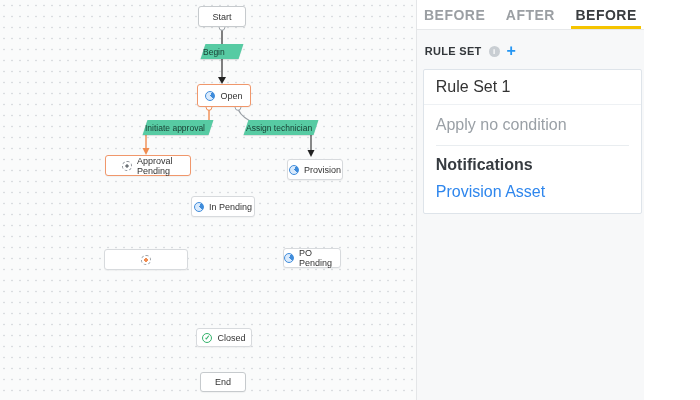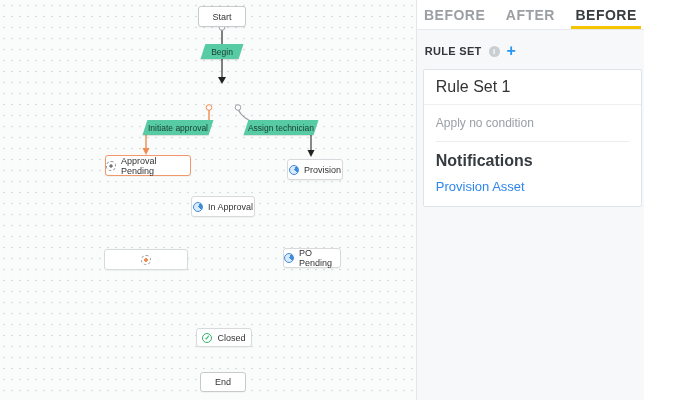--- a/index.html
+++ b/index.html
@@ -10,34 +10,34 @@
   
   .canvas { position:relative; width:452px; height:400px; background:#fafbfb;
     background-image:radial-gradient(#dadde0 0.8px, transparent 0.9px);
     background-size:8px 11px; overflow:hidden; }
   .edges { position:absolute; left:0; top:0; z-index:1; }
 
   .node { position:absolute; z-index:2; display:flex; align-items:center; justify-content:center;
     gap:5px; background:#fff; border:1px solid #d7dadd; border-radius:3px;
     font-size:9px; color:#333; box-shadow:0 1px 1px rgba(0,0,0,0.04); }
   .node.terminal { border-color:#c6cacd; }
-  .node.hl { border:1px solid #f0976b; }
+  .node.hl { border:1px solid #f0976b;padding-left:16px; }
   .node.hl2 { border:1.5px solid #f0976b; }
 
   .nicon { width:10px; height:10px; border-radius:50%; flex:0 0 auto; }
   .clock-blue { border:1px solid #3f8cdb;
     background:conic-gradient(from 25deg, #3f8cdb 0 100deg, #d9eafc 100deg 360deg); }
   .clock-pending { border:1px dashed #8a9097;
     background:radial-gradient(circle, #6d7378 0 1.5px, transparent 1.7px); }
   .clock-orange { border:1px dashed #9aa0a6;
     background:radial-gradient(circle, #f08c50 0 1.6px, transparent 1.8px); }
   .check-green { border:1px solid #35b36c; color:#35b36c; font-size:7px;
     line-height:8px; text-align:center; font-weight:bold; background:#fff; }
 
-  .pgram { position:absolute; z-index:2; display:flex; align-items:center; justify-content:center; }
+  .pgram { position:absolute; z-index:2; display:flex; align-items:center; }
   .pgram::before { content:""; position:absolute; inset:0; background:#57cba3;
     transform:skewX(-18deg); box-shadow:0 1px 1px rgba(0,0,0,0.12); }
   .pg-label { position:relative; z-index:1; font-size:8.5px; color:#173c31; white-space:nowrap; }
 
   
   .panel { position:relative; width:248px; height:400px; background:#f7f8f9;
     border-left:1px solid #e4e6e8; }
   .tabs { display:flex; height:30px; background:#fff; border-bottom:1px solid #e6e8ea; }
   .tab { flex:1; text-align:center; line-height:30px; font-size:14px; font-weight:bold;
     color:#9b9fa3; letter-spacing:0.5px; cursor:pointer; position:relative; }
@@ -48,24 +48,24 @@
   .panel-body { padding:14px 2px 0 6px; }
   .rs-row { display:flex; align-items:center; gap:7px; padding-left:2px; }
   .rs-title { font-size:11px; font-weight:bold; color:#33373b; letter-spacing:0.3px; }
   .info-icon { width:11px; height:11px; border-radius:50%; background:#c9ced3; color:#fff;
     font-size:8px; line-height:11px; text-align:center; font-weight:bold; }
   .add-icon { color:#2596f3; font-size:16px; font-weight:bold; line-height:14px; cursor:pointer; }
 
   .card { margin-top:11px; background:#fff; border:1px solid #dee4ea; border-radius:2px; }
   .card-header { padding:8px 12px; font-size:16px; color:#333; border-bottom:1px solid #eef1f4; }
   .card-body { padding:11px 12px 12px 12px; }
-  .condition { font-size:12px; color:#9aa0a6; }
+  .condition { font-size:16px; color:#9aa0a6; }
   .hr { height:1px; background:#e9edf0; margin:11px 0 10px 0; }
   .notif-label { font-size:16px; font-weight:bold; color:#363b40; }
-  .notif-link { font-size:13px; color:#2e86ed; margin-top:9px; cursor:pointer; }
+  .notif-link { font-size:16px; color:#2e86ed; margin-top:9px; cursor:pointer; }
 </style>
 </head>
 <body>
 
 <div class="app">
 
   <div class="canvas">
     <svg class="edges" width="452" height="400">
 
       <line x1="222" y1="27" x2="222" y2="78" stroke="#4a4a4a" stroke-width="1.4"></line>
@@ -85,20 +85,24 @@
     </svg>
 
     <div class="node terminal" style="left:198px;top:6px;width:48px;height:21px">
       <span>Start</span>
     </div>
 
     <div class="pgram" style="left:203px;top:44px;width:38px;height:15px">
       <span class="pg-label">Begin</span>
     </div>
 
+    <div class="node hl2" style="left:197px;top:84px;width:54px;height:23px">
+      <span class="nicon clock-blue"></span>
+      <span>Open</span>
+    </div>
 
     <div class="pgram" style="left:145px;top:120px;width:66px;height:15px">
       <span class="pg-label">Initiate approval</span>
     </div>
 
     <div class="pgram" style="left:246px;top:120px;width:70px;height:15px">
       <span class="pg-label">Assign technician</span>
     </div>
 
     <div class="node hl" style="left:105px;top:155px;width:86px;height:21px">
@@ -106,21 +110,21 @@
       <span>Approval Pending</span>
     </div>
 
     <div class="node" style="left:287px;top:159px;width:56px;height:21px">
       <span class="nicon clock-blue"></span>
       <span>Provision</span>
     </div>
 
     <div class="node" style="left:191px;top:196px;width:64px;height:21px">
       <span class="nicon clock-blue"></span>
-      <span>In Approval</span>
+      <span>In Pending</span>
     </div>
 
     <div class="node" style="left:104px;top:249px;width:84px;height:21px">
       <span class="nicon clock-orange"></span>
     </div>
 
     <div class="node" style="left:283px;top:248px;width:58px;height:20px">
       <span class="nicon clock-blue"></span>
       <span>PO Pending</span>
     </div>

